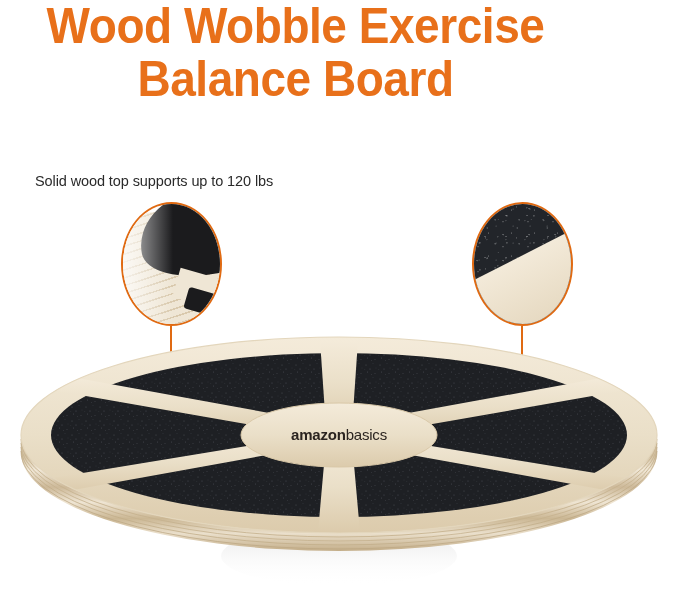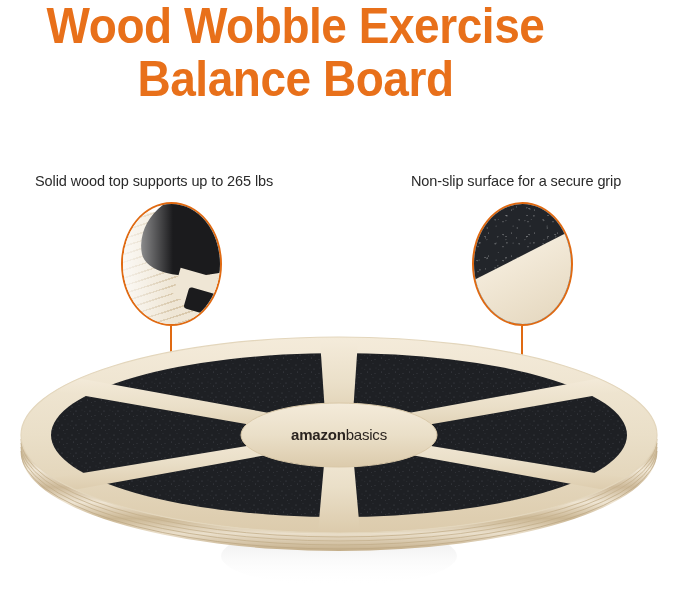--- a/index.html
+++ b/index.html
@@ -180,22 +180,21 @@
 </head>
 <body>
 
 <div id="stage">
 
   <div class="title-block">
     <span class="title-line l1">Wood Wobble Exercise</span>
     <span class="title-line l2">Balance Board</span>
   </div>
 
-  <div class="caption left">Solid wood top supports up to 265 lbs</div>
-  <div class="caption right">Non-slip surface for a secure grip</div>
+  <div class="caption left">Solid wood top supports up to 120 lbs</div>
 
   <div class="bubble bubble-left">
     <div class="bl-wood"></div>
     <div class="bl-black"></div>
     <div class="bl-wedge"></div>
     <div class="bl-notch"></div>
     <div class="bl-highlight"></div>
   </div>
 
   <div class="bubble bubble-right">

